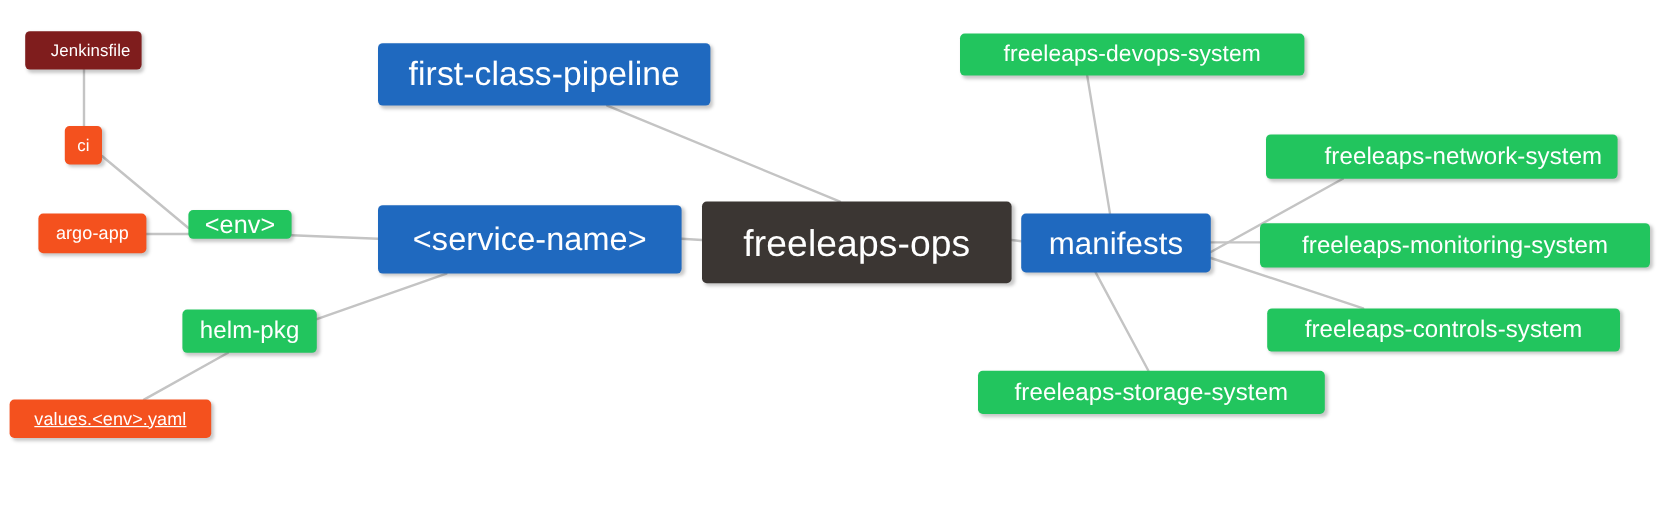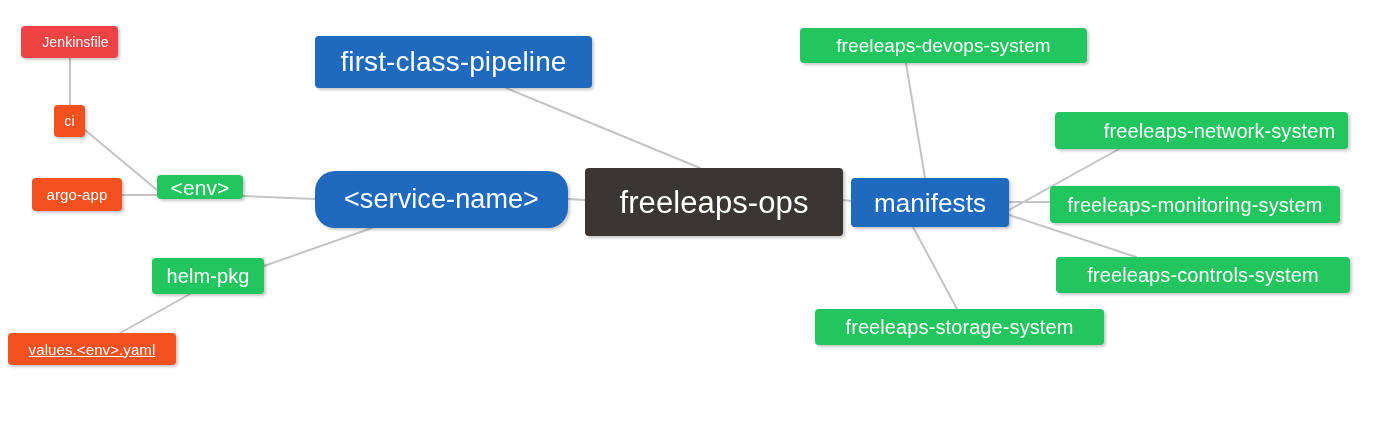--- a/index.html
+++ b/index.html
@@ -34,21 +34,21 @@
     white-space: nowrap;
     box-shadow: 2px 2px 3px rgba(0,0,0,0.22);
     line-height: 1;
     text-align: center;
     letter-spacing: 0.1px;
     cursor: pointer;
   }
   .n-root   { background: #3b3633; }
   .n-blue   { background: #1f69bf; }
   .n-green  { background: #22c55e; }
-  .n-orange { background: #ef4444; padding-left: 12px; }
+  .n-orange { background: #7f1d1d; padding-left: 12px; }
   .n-red    { background: #f4511e; }
 </style>
 </head>
 <body>
 
 <div id="canvas">
   <svg id="edges">
       <line x1="70" y1="58" x2="70" y2="105" stroke="#c4c4c4" stroke-width="2" stroke-linecap="round"></line>
       <line x1="85" y1="130" x2="157" y2="190" stroke="#c4c4c4" stroke-width="2" stroke-linecap="round"></line>
       <line x1="122" y1="195" x2="157" y2="195" stroke="#c4c4c4" stroke-width="2" stroke-linecap="round"></line>
@@ -79,36 +79,36 @@
       </div>
       <div class="node n-green" style="left: 152px; top: 258px; width: 112px; height: 36px; font-size: 20px;">
         <span>helm-pkg</span>
       </div>
       <div class="node n-red" style="left: 8px; top: 333px; width: 168px; height: 32px; font-size: 15px; text-decoration: underline;">
         <span>values.&lt;env&gt;.yaml</span>
       </div>
       <div class="node n-blue" style="left: 315px; top: 36px; width: 277px; height: 52px; font-size: 28px;">
         <span>first-class-pipeline</span>
       </div>
-      <div class="node n-blue" style="left: 315px; top: 171px; width: 253px; height: 57px; font-size: 27px; border-radius: 20px;">
+      <div class="node n-blue" style="left: 315px; top: 171px; width: 253px; height: 57px; font-size: 27px;">
         <span>&lt;service-name&gt;</span>
       </div>
       <div class="node n-root" style="left: 585px; top: 168px; width: 258px; height: 68px; font-size: 31px;">
         <span>freeleaps-ops</span>
       </div>
       <div class="node n-blue" style="left: 851px; top: 178px; width: 158px; height: 49px; font-size: 26px;">
         <span>manifests</span>
       </div>
       <div class="node n-green" style="left: 800px; top: 28px; width: 287px; height: 35px; font-size: 19px;">
         <span>freeleaps-devops-system</span>
       </div>
       <div class="node n-green" style="left: 1055px; top: 112px; width: 293px; height: 37px; font-size: 20px; padding-left: 36px;">
         <span>freeleaps-network-system</span>
       </div>
-      <div class="node n-green" style="left: 1050px; top: 186px; width: 290px; height: 37px; font-size: 20px;">
+      <div class="node n-green" style="left: 1050px; top: 186px; width: 325px; height: 37px; font-size: 20px;">
         <span>freeleaps-monitoring-system</span>
       </div>
       <div class="node n-green" style="left: 1056px; top: 257px; width: 294px; height: 36px; font-size: 20px;">
         <span>freeleaps-controls-system</span>
       </div>
       <div class="node n-green" style="left: 815px; top: 309px; width: 289px; height: 36px; font-size: 20px;">
         <span>freeleaps-storage-system</span>
       </div>
     </div>
 </div>

